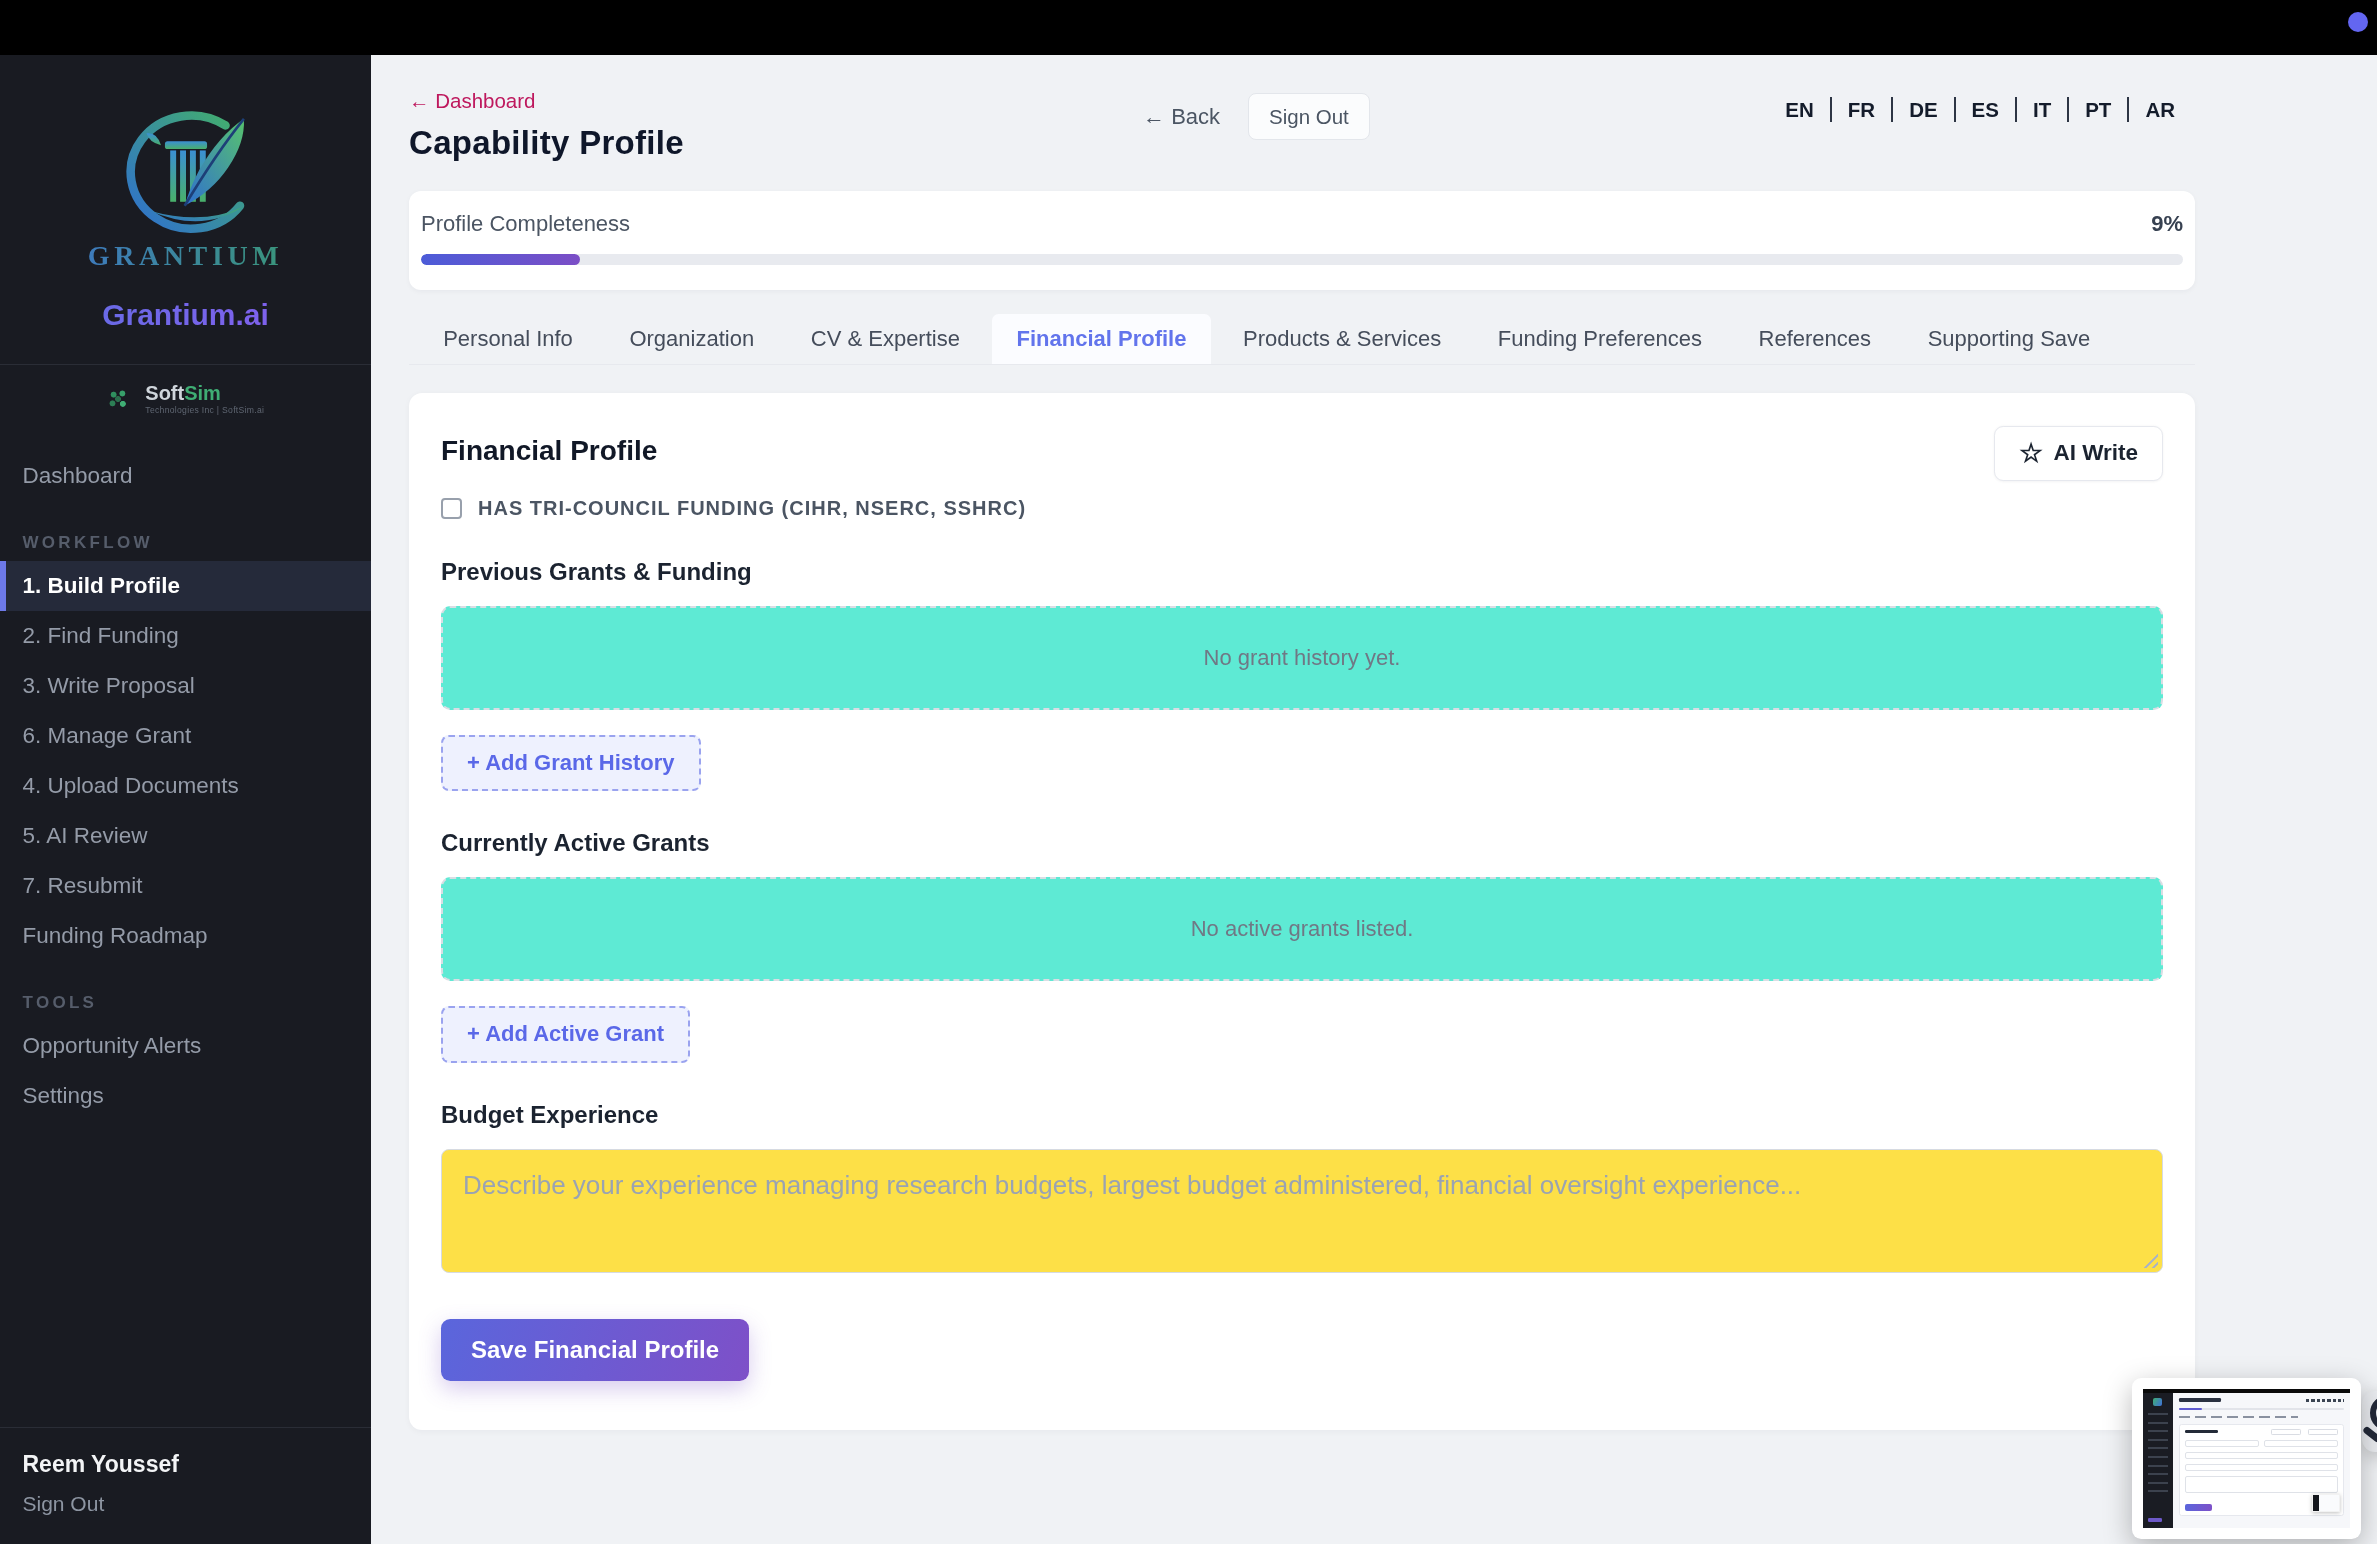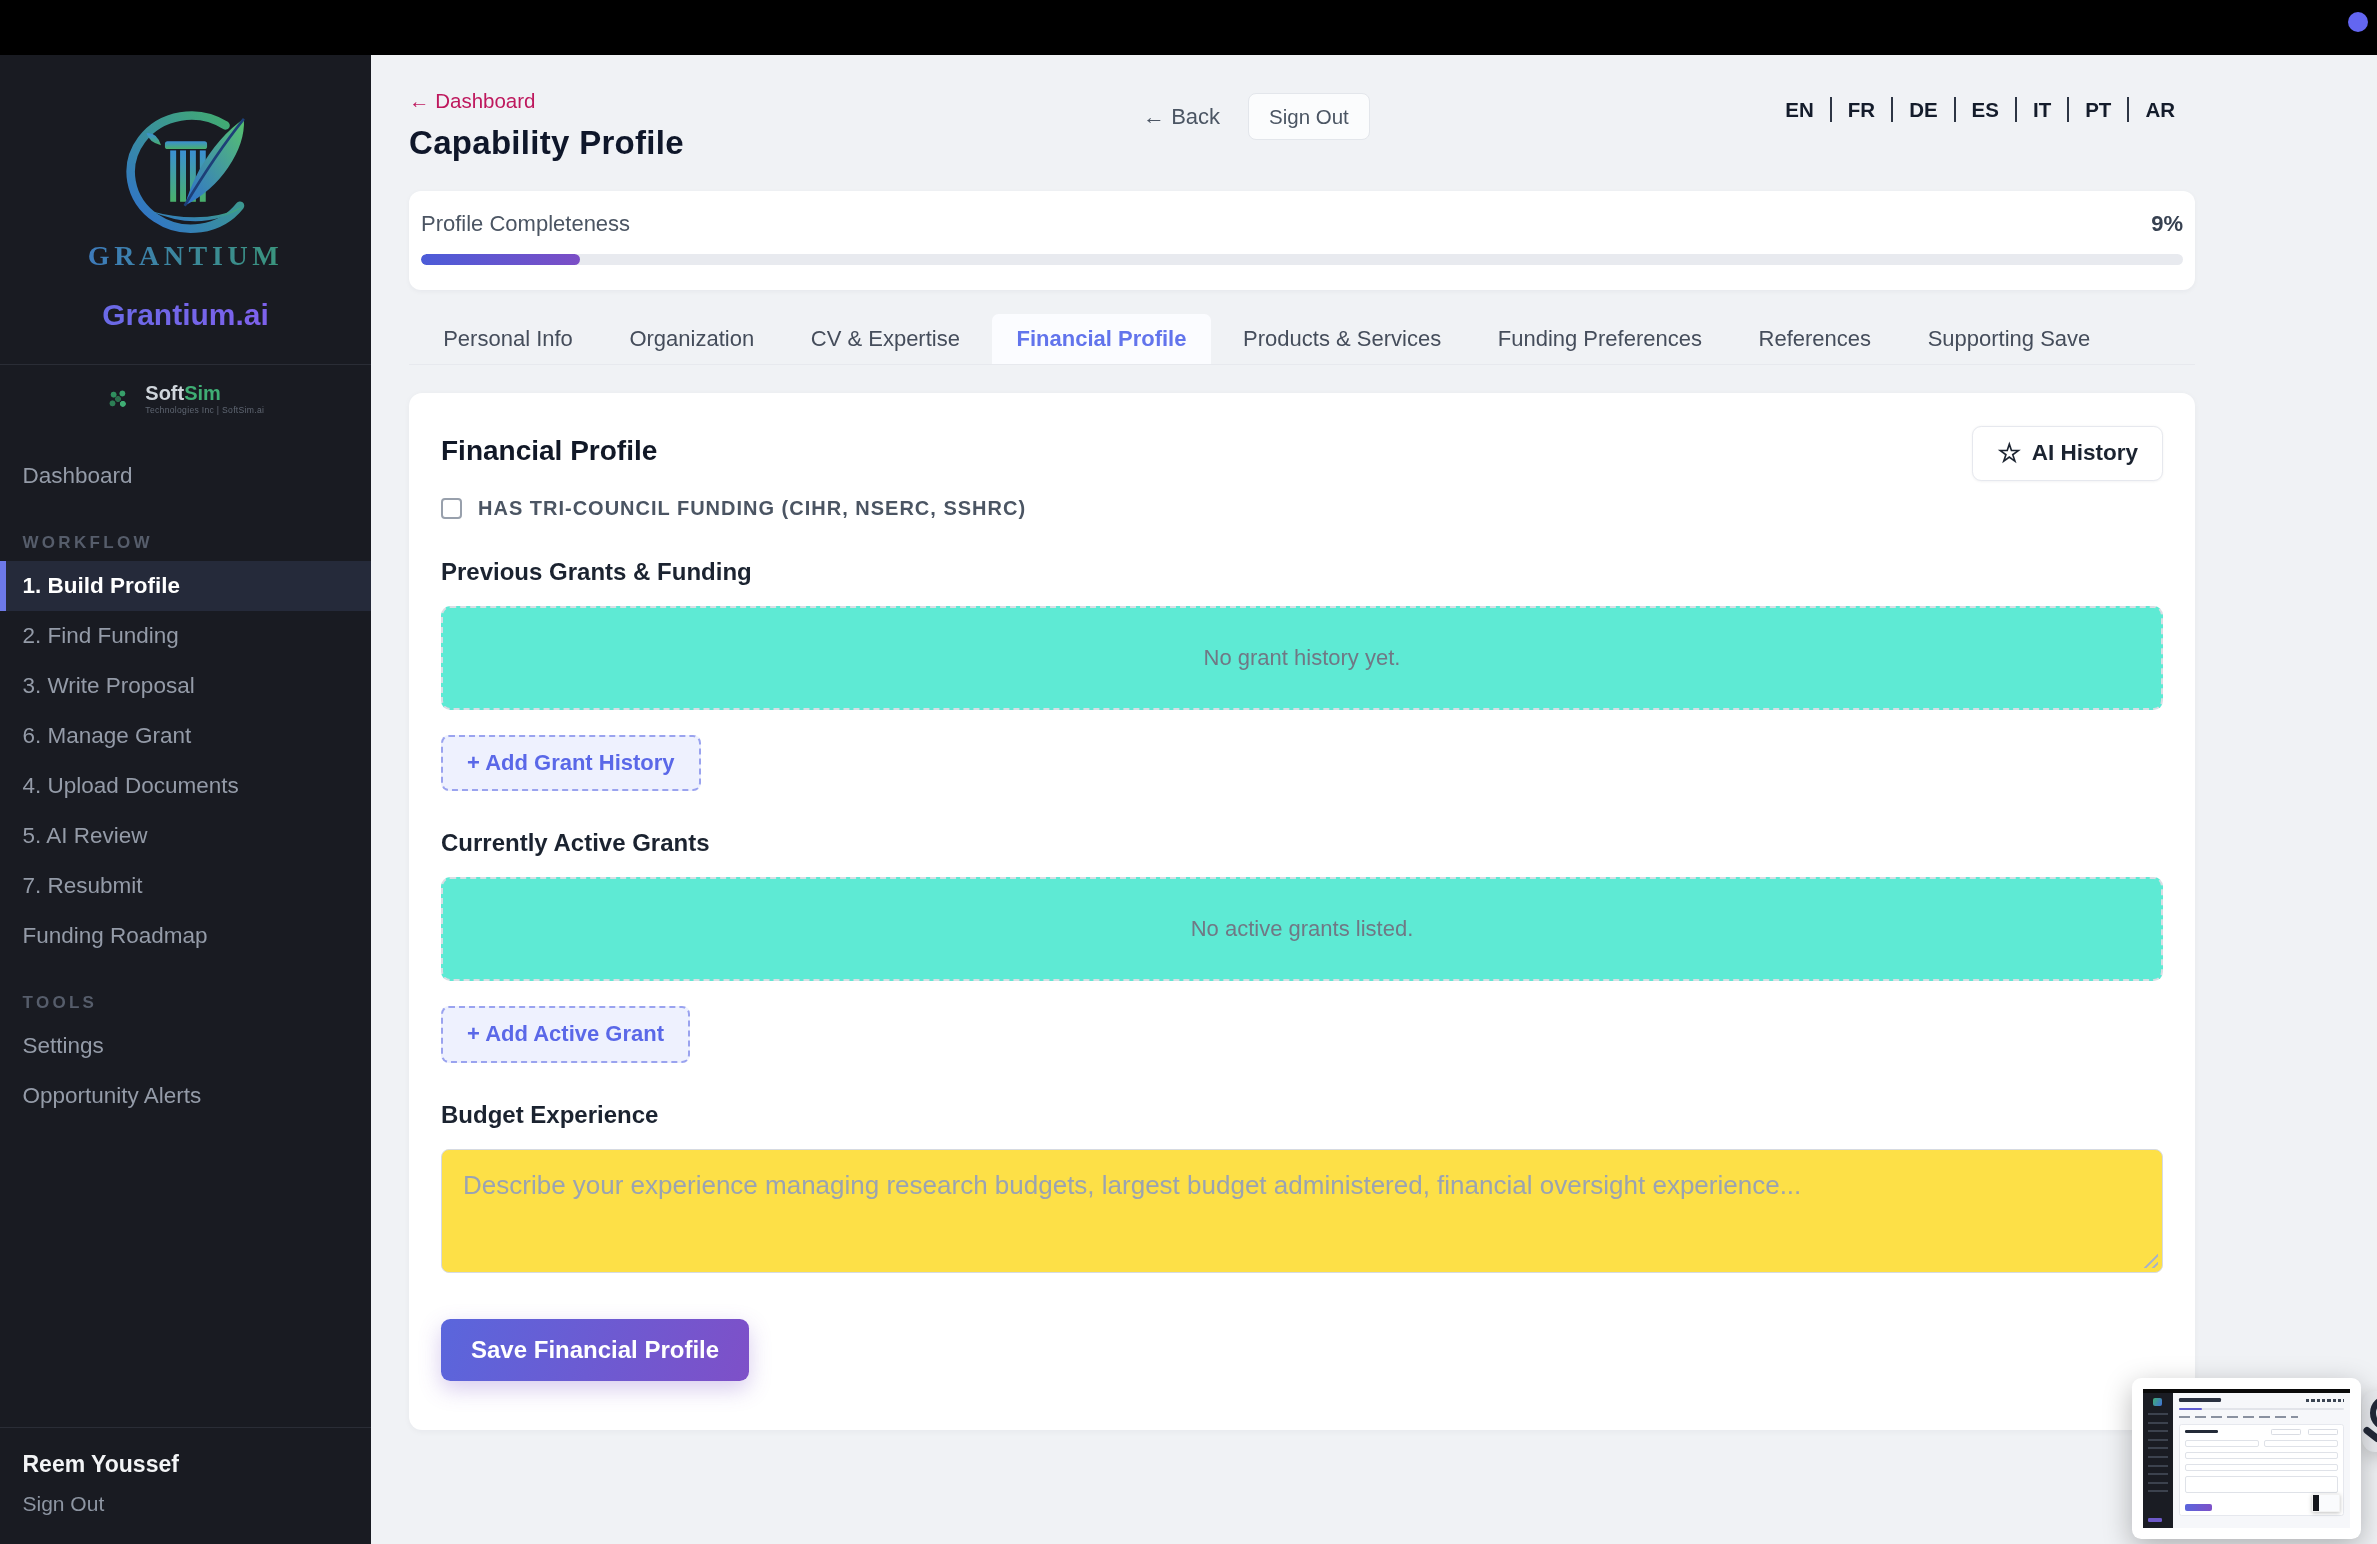--- a/index.html
+++ b/index.html
@@ -208,22 +208,22 @@
     <div class="nav-item active">1. Build Profile</div>
     <div class="nav-item">2. Find Funding</div>
     <div class="nav-item">3. Write Proposal</div>
     <div class="nav-item">6. Manage Grant</div>
     <div class="nav-item">4. Upload Documents</div>
     <div class="nav-item">5. AI Review</div>
     <div class="nav-item">7. Resubmit</div>
     <div class="nav-item">Funding Roadmap</div>
 
     <div class="nav-section">TOOLS</div>
+    <div class="nav-item">Opportunity Alerts</div>
     <div class="nav-item">Settings</div>
-    <div class="nav-item">Opportunity Alerts</div>
   </div>
 
   <div class="sidebar-user">
     <div class="user-name">Reem Youssef</div>
     <div class="user-signout">Sign Out</div>
   </div>
 </div>
 
 <div class="main">
   <div class="content">
@@ -279,21 +279,21 @@
       <div class="tab">Funding Preferences</div>
       <div class="tab">References</div>
       <div class="tab">Supporting Save</div>
     </div>
 
     <div class="panel">
       <div class="panel-heading">Financial Profile</div>
 
       <button class="ai-assist">
         <span class="ai-star">☆</span>
-        <span>AI History</span>
+        <span>AI Write</span>
       </button>
 
       <div class="check-row">
         <span class="checkbox"></span>
         <span class="check-label">HAS TRI-COUNCIL FUNDING (CIHR, NSERC, SSHRC)</span>
       </div>
 
       <div class="section-heading">Previous Grants &amp; Funding</div>
       <div class="empty-box">
         <span class="empty-text">No grant history yet.</span>

